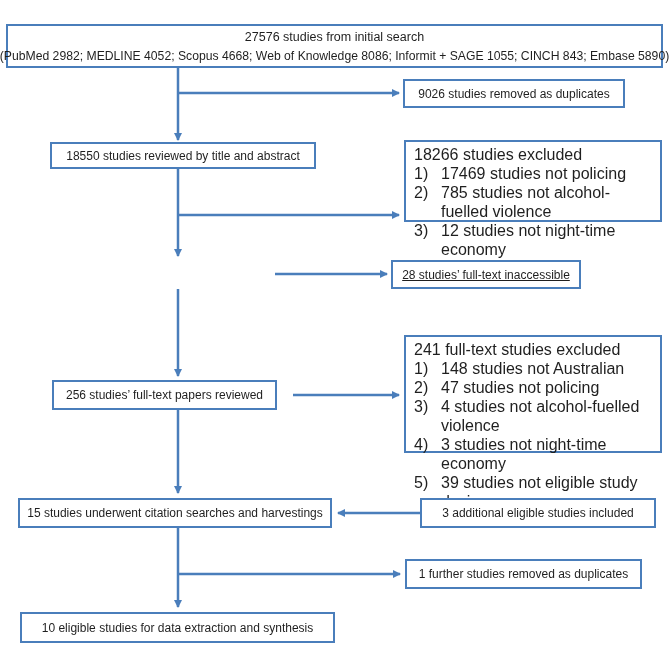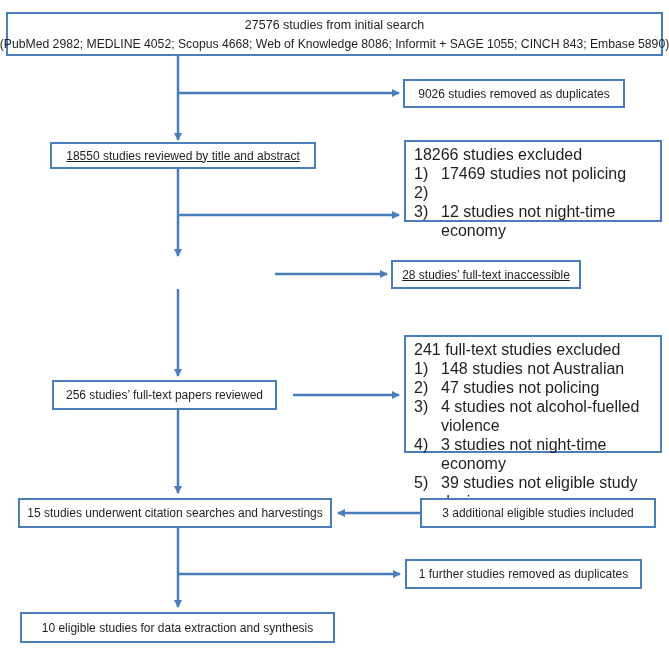--- a/index.html
+++ b/index.html
@@ -64,41 +64,42 @@
     <path d="M178,215 H399" marker-end="url(#arr)"></path>
     <path d="M275,274 H387" marker-end="url(#arr)"></path>
     <path d="M178,289 V376" marker-end="url(#arr)"></path>
     <path d="M293,395 H399" marker-end="url(#arr)"></path>
     <path d="M178,410 V493" marker-end="url(#arr)"></path>
     <path d="M420,513 H338" marker-end="url(#arr)"></path>
     <path d="M178,528 V607" marker-end="url(#arr)"></path>
     <path d="M178,574 H400" marker-end="url(#arr)"></path>
   </svg>
 
-  <div class="box box-twoline" style="left:6px;top:12px;width:657px;height:44px;">
+  <div class="box box-twoline" style="left:6px;top:24px;width:657px;height:44px;">
     <div class="l1">27576 studies from initial search</div>
     <div class="l2">(PubMed 2982; MEDLINE 4052; Scopus 4668; Web of Knowledge 8086; Informit + SAGE 1055; CINCH 843; Embase 5890)</div>
   </div>
 
   <div class="box box-center" style="left:403px;top:79px;width:222px;height:29px;">
     <span>9026 studies removed as duplicates</span>
   </div>
 
-  <div class="box box-center" style="left:50px;top:142px;width:266px;height:27px;text-decoration:underline;">
+  <div class="box box-center" style="left:50px;top:142px;width:266px;height:27px;">
     <span>18550 studies reviewed by title and abstract</span>
   </div>
 
   <div class="box box-list" style="left:404px;top:140px;width:258px;height:82px;">
     <div class="list-title">18266 studies excluded</div>
     <div class="list-row">
       <span class="num">1)</span>
       <span>17469 studies not policing</span>
     </div>
     <div class="list-row">
       <span class="num">2)</span>
+      <span>785 studies not alcohol-fuelled violence</span>
     </div>
     <div class="list-row">
       <span class="num">3)</span>
       <span>12 studies not night-time economy</span>
     </div>
   </div>
 
 
   <div class="box box-center" style="left:391px;top:260px;width:190px;height:29px;text-decoration:underline;">
     <span>28 studies’ full-text inaccessible</span>

